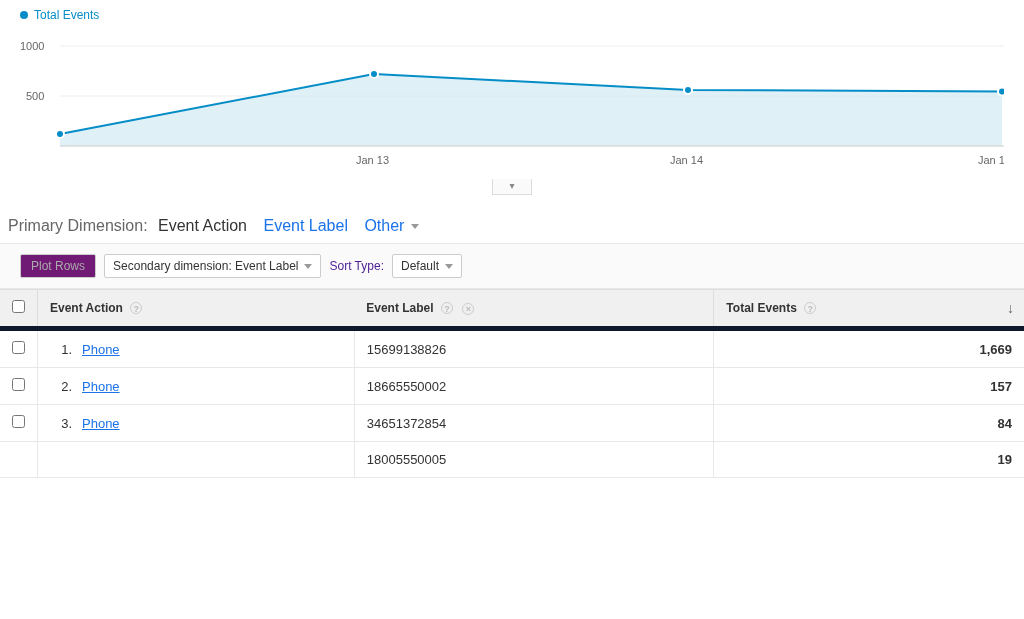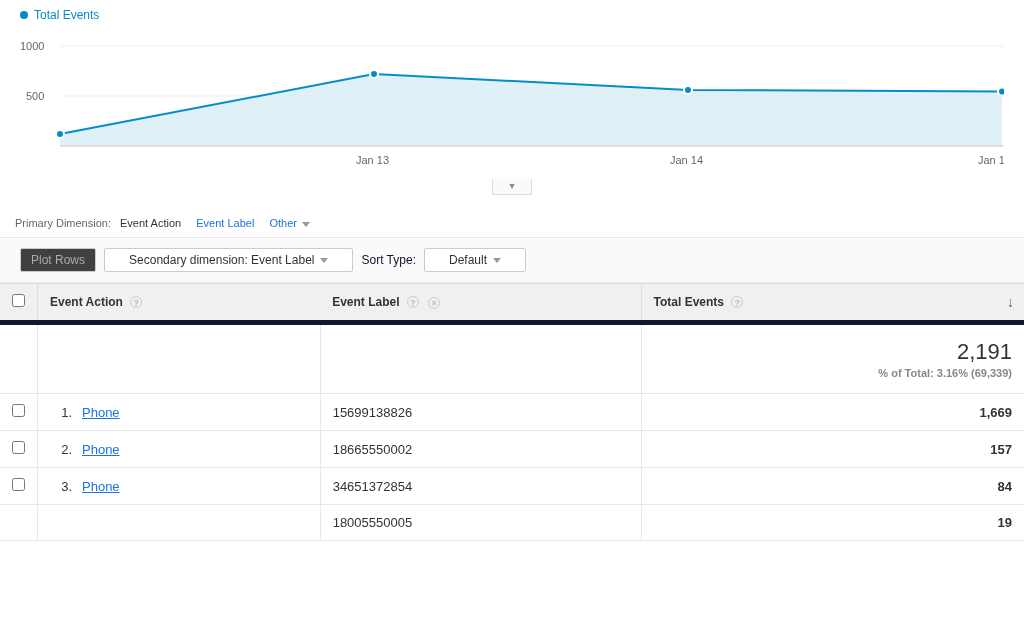--- a/index.html
+++ b/index.html
@@ -15,31 +15,31 @@
     .chart-x-label { font-size: 11px; fill: #666; }
     .chart-line { fill: none; stroke: #058dc7; stroke-width: 2; }
     .chart-area { fill: #d3eaf4; opacity: 0.7; }
     .chart-point { fill: #058dc7; stroke: #fff; stroke-width: 2; }
     .chart-axis { stroke: #ccc; stroke-width: 1; }
     .chart-grid { stroke: #eee; stroke-width: 1; }
     
     .expander-btn { text-align: center; margin-top: -2px; }
     .expander-btn-inner { display: inline-block; width: 40px; height: 16px; border: 1px solid #ddd; border-top: none; background: #fafafa; color: #888; font-size: 10px; line-height: 14px; cursor: pointer; }
     
-    .dimension-row { padding: 12px 15px 8px; border-bottom: 1px solid #e8e8e8; font-size: 11px; }
+    .dimension-row { padding: 12px 8px 8px; border-bottom: 1px solid #e8e8e8; font-size: 16px; }
     .dim-label { color: #666; }
     .dim-primary { color: #333; margin-left: 6px; margin-right: 12px; }
     .dim-link { color: #1a73e8; margin-right: 12px; cursor: pointer; }
     .caret-down { display: inline-block; width: 0; height: 0; border-left: 4px solid transparent; border-right: 4px solid transparent; border-top: 5px solid #999; vertical-align: middle; margin-left: 2px; }
     
     .controls-row { padding: 10px 20px; display: flex; align-items: center; gap: 8px; font-size: 12px; background: #fafafa; border-bottom: 1px solid #e8e8e8; }
     .btn { border: 1px solid #ccc; background: #fff; padding: 4px 10px; font-size: 12px; color: #333; cursor: pointer; border-radius: 2px; }
-    .btn.disabled { color: #aaa; cursor: default; background: #404040; }
-    .sort-label { color: #0f172a; }
-    .select { border: 1px solid #ccc; background: #fff; padding: 4px 24px; font-size: 12px; cursor: pointer; border-radius: 2px; display: inline-flex; align-items: center; gap: 4px; }
+    .btn.disabled { color: #aaa; cursor: default; background: #701a75; }
+    .sort-label { color: #4c1d95; }
+    .select { border: 1px solid #ccc; background: #fff; padding: 4px 8px; font-size: 12px; cursor: pointer; border-radius: 2px; display: inline-flex; align-items: center; gap: 4px; }
     
     table.data { width: 100%; border-collapse: collapse; }
     table.data th { background: #f0f0f0; border-bottom: 5px solid #0f172a; border-top: 1px solid #ddd; padding: 10px 12px; font-size: 12px; font-weight: bold; color: #333; text-align: left; position: relative; }
     table.data th.col-events { border-left: 1px solid #ddd; }
     table.data th.col-check { width: 28px; text-align: center; border-right: 1px solid #ddd; }
     table.data td { border-bottom: 1px solid #e8e8e8; padding: 10px 12px; font-size: 13px; vertical-align: middle; }
     table.data td.col-check { text-align: center; border-right: 1px solid #e8e8e8; }
     table.data td.col-action { }
     table.data td.col-label { border-left: 1px solid #e8e8e8; }
     table.data td.col-events { text-align: right; border-left: 1px solid #e8e8e8; font-weight: bold; }
@@ -127,29 +127,20 @@
         <span class="remove-icon">×</span>
       </th>
       <th class="col-events">
         <span>Total Events</span>
         <span class="help-icon">?</span>
         <span class="sort-arrow">↓</span>
       </th>
     </tr>
   </thead>
   <tbody id="table-body">
-    <tr class="summary">
-      <td class="col-check"></td>
-      <td></td>
-      <td class="col-label"></td>
-      <td class="col-events">
-        <span class="big">2,191</span>
-        <span class="sub">% of Total: 3.16% (69,339)</span>
-      </td>
-    </tr>
   <tr>
         <td class="col-check"><input type="checkbox" style=""></td>
         <td class="col-action"><span class="row-num">1.</span><span class="row-link">Phone</span></td>
         <td class="col-label">15699138826</td>
         <td class="col-events">1,669</td>
       </tr>
       <tr>
         <td class="col-check"><input type="checkbox" style=""></td>
         <td class="col-action"><span class="row-num">2.</span><span class="row-link">Phone</span></td>
         <td class="col-label">18665550002</td>

